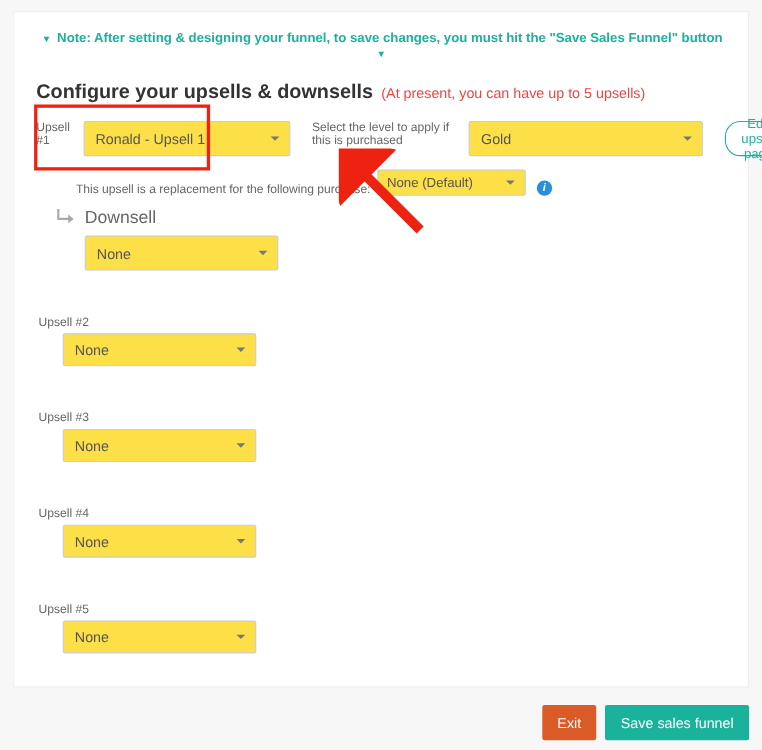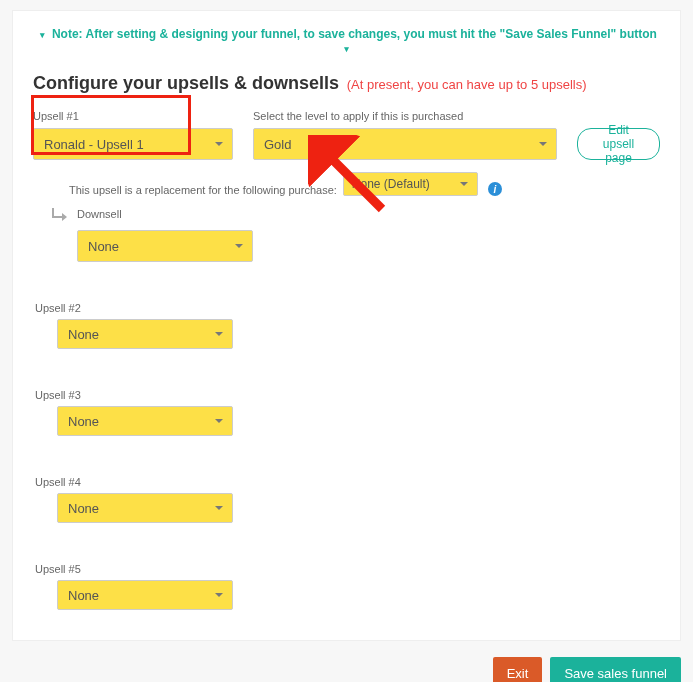--- a/index.html
+++ b/index.html
@@ -42,21 +42,21 @@
     font-weight: 400;
     margin-left: 4px;
   }
   .row1 {
     margin-top: 16px;
     display: flex;
     align-items: flex-end;
     gap: 20px;
     position: relative;
   }
-  .block { display: flex; flex-direction: column; }
+  .block { display: flex; }
   .label {
     font-size: 11px;
     color: #666;
     margin-bottom: 6px;
   }
   .select {
     height: 32px;
     border: 1px solid #ccc;
     border-radius: 2px;
     background: #fde047;
@@ -120,21 +120,21 @@
     background: #2b8fd8; color: #fff;
     display: inline-flex; align-items: center; justify-content: center;
     font-size: 10px; font-weight: 700; font-style: italic;
     margin-left: 10px;
   }
   .downsell-row {
     margin-top: 12px;
     display: flex;
     align-items: flex-start;
     padding-left: 18px;
-    font-size: 11px;
+    font-size: 16px;
     color: #666;
   }
   .corner-arrow {
     display: inline-block;
     width: 20px;
     color: #aaa;
     position: relative;
     margin-right: 6px;
   }
   .corner-arrow svg { display: block; }

